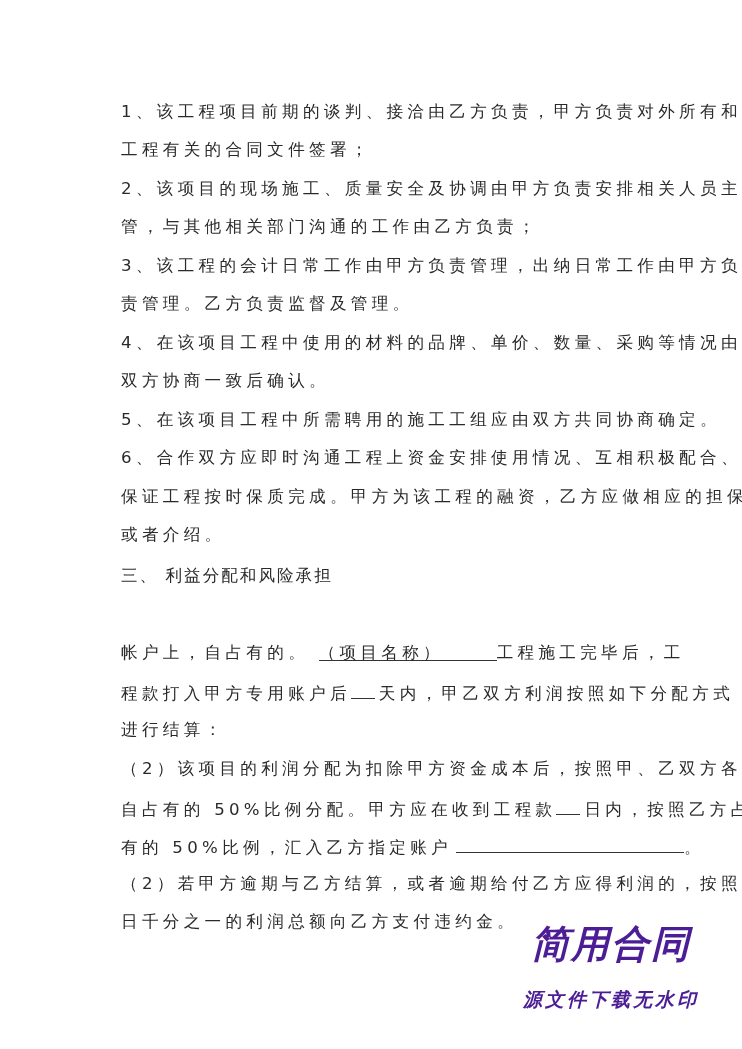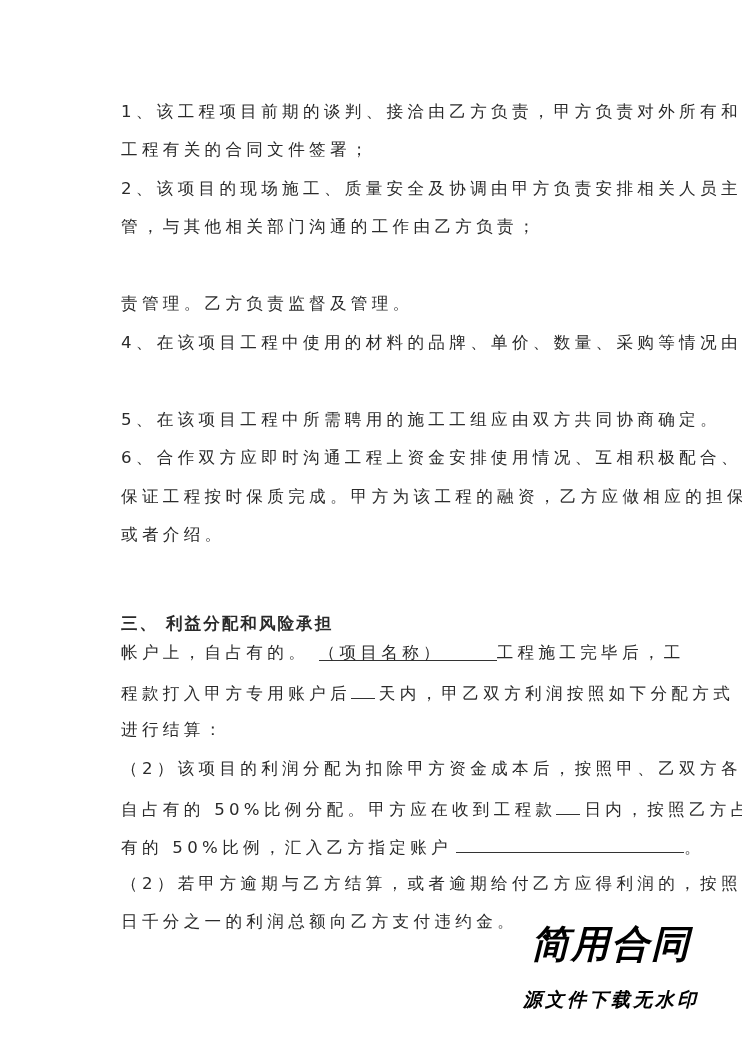--- a/index.html
+++ b/index.html
@@ -5,42 +5,44 @@
     html, body { margin: 0; padding: 0; }
     body {
       width: 742px; height: 1049px; background: #ffffff; position: relative; overflow: hidden;
       font-family: "DejaVu Sans", "Liberation Sans", sans-serif; color: #2a2a2a;
     }
     .page { position: absolute; left: 9px; top: 0; width: 742px; height: 1049px; }
     .line {
       position: absolute; left: 112px; width: 540px; font-size: 16.6px; line-height: 22px;
       letter-spacing: 4.3px; white-space: nowrap;
     }
-    .heading { font-weight: bold; letter-spacing: 2px; margin-top: 48px; }
+    .heading { font-weight: normal; letter-spacing: 2px; }
     .blank {
       display: inline-block; border-bottom: 1.2px solid #333; height: 18px; vertical-align: baseline;
       letter-spacing: 4.3px;
     }
     .watermark {
-      position: absolute; left: 512px; top: 922px; width: 180px; text-align: center; color: #000000;
+      position: absolute; left: 512px; top: 922px; width: 180px; text-align: center; color: #4c1d95;
       font-style: italic; font-weight: bold;
     }
     .wm-title { font-size: 38px; letter-spacing: 2px; line-height: 44px; }
     .wm-sub { font-size: 19px; letter-spacing: 3px; line-height: 26px; margin-top: 20px; }
   </style>
 </head>
 <body>
 
 <div class="page">
   <div class="line" style="top:101px">1、该工程项目前期的谈判、接洽由乙方负责，甲方负责对外所有和</div>
   <div class="line" style="top:139px">工程有关的合同文件签署；</div>
   <div class="line" style="top:178px">2、该项目的现场施工、质量安全及协调由甲方负责安排相关人员主</div>
   <div class="line" style="top:216px">管，与其他相关部门沟通的工作由乙方负责；</div>
+  <div class="line" style="top:255px">3、该工程的会计日常工作由甲方负责管理，出纳日常工作由甲方负</div>
   <div class="line" style="top:293px">责管理。乙方负责监督及管理。</div>
   <div class="line" style="top:332px">4、在该项目工程中使用的材料的品牌、单价、数量、采购等情况由</div>
+  <div class="line" style="top:370px">双方协商一致后确认。</div>
   <div class="line" style="top:409px">5、在该项目工程中所需聘用的施工工组应由双方共同协商确定。</div>
   <div class="line" style="top:447px">6、合作双方应即时沟通工程上资金安排使用情况、互相积极配合、</div>
   <div class="line" style="top:524px">或者介绍。</div>
   <div class="line" style="top:486px">保证工程按时保质完成。甲方为该工程的融资，乙方应做相应的担保</div>
 
   <div class="line heading" style="top:565px">三、 利益分配和风险承担</div>
 
 
   <div class="line" style="top:642px">
     <span>帐户上，自占有的。</span>

